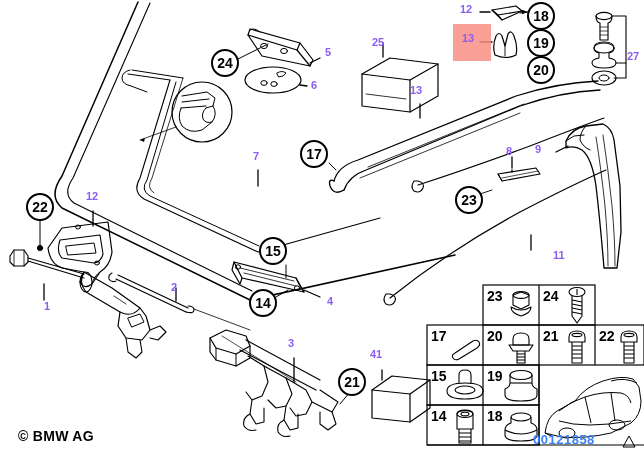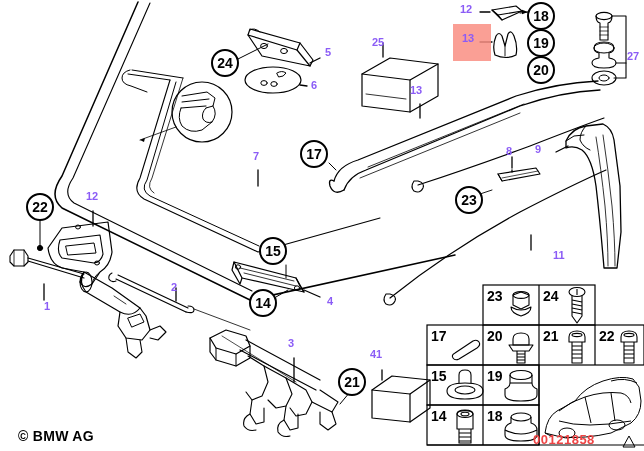--- a/index.html
+++ b/index.html
@@ -39,21 +39,21 @@
     position:absolute;
     background:#f98e82;
     opacity:.85;
   }
   #partno{
     position:absolute;
     font-family:"Liberation Sans", sans-serif;
     font-size:13px;
     font-weight:bold;
     letter-spacing:.5px;
-    color:#ef4444;
+    color:#3b82f6;
   }
   #copyr{
     position:absolute;
     font-family:"Liberation Sans", sans-serif;
     font-size:14px;
     font-weight:bold;
     color:#000;
     letter-spacing:.3px;
     text-align:center;
   }

